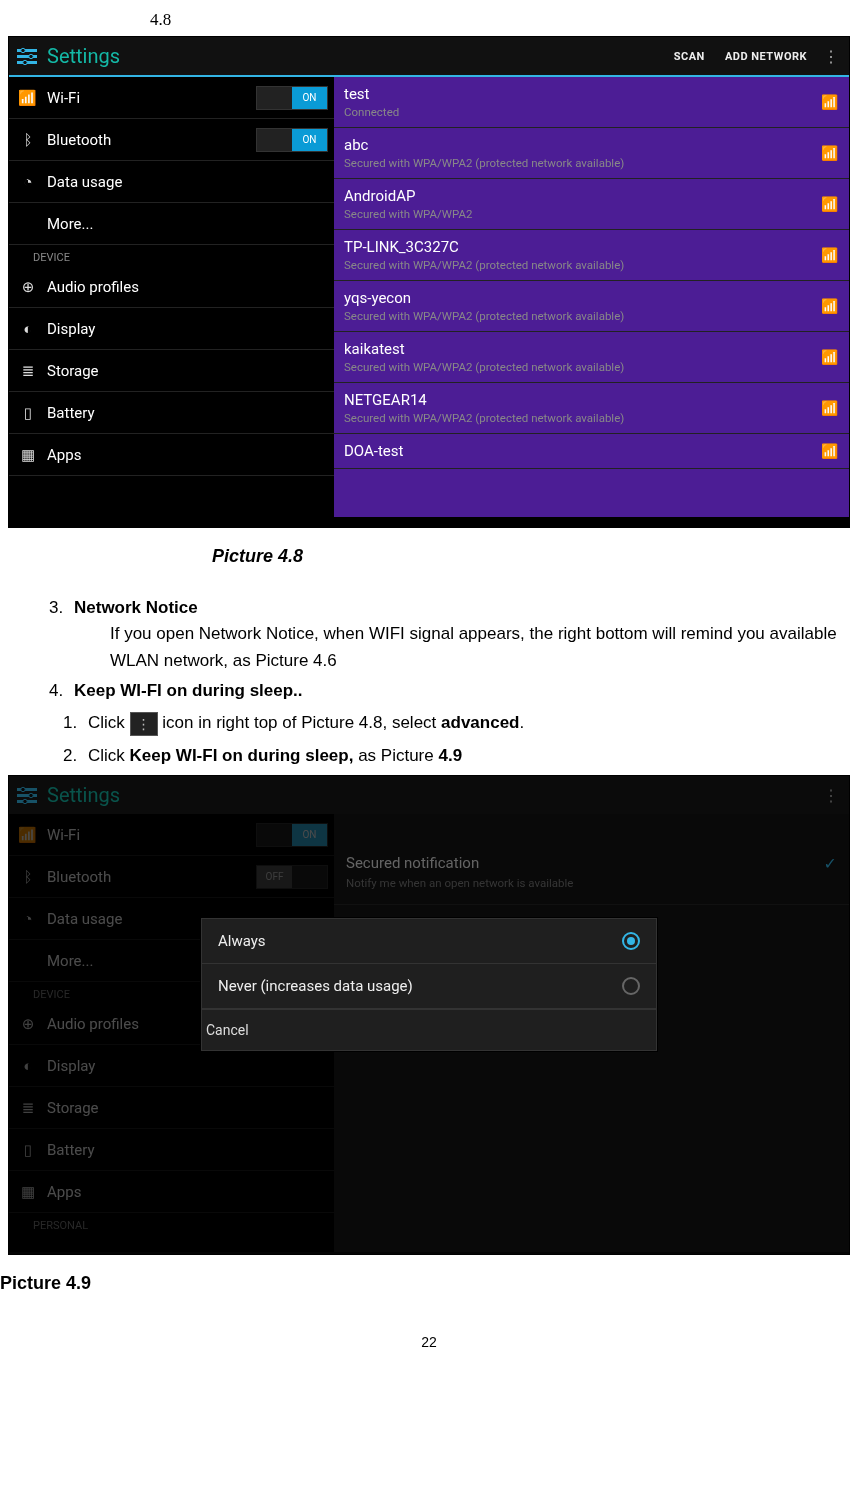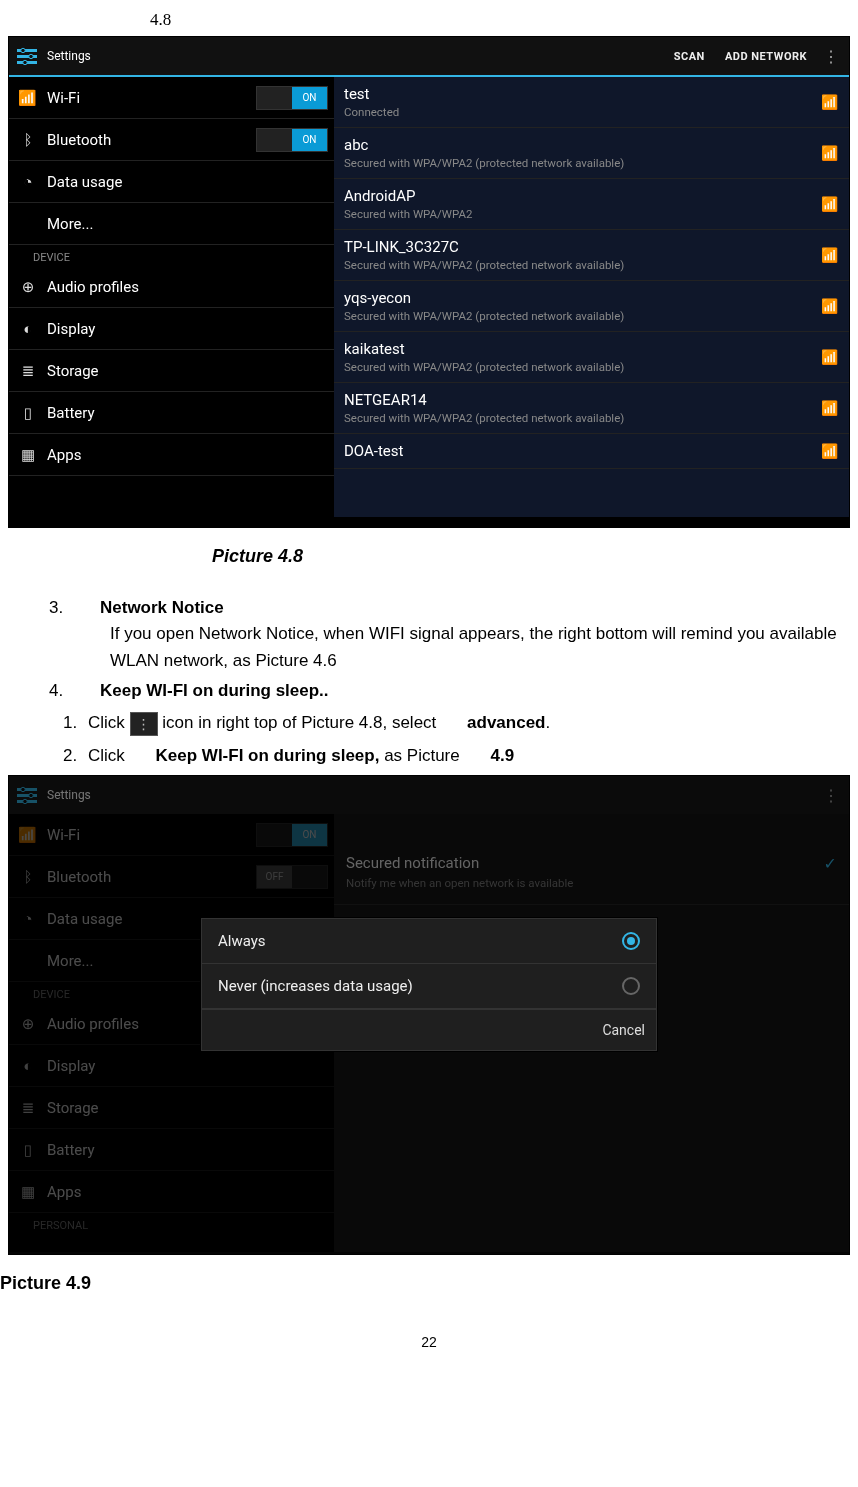--- a/index.html
+++ b/index.html
@@ -23,21 +23,21 @@
   .s-header {
     display: flex; align-items: center;
     background: #111; height: 38px;
     border-bottom: 2px solid #33b5e5;
     color: #fff; font-size: 15px;
   }
   .s-header .sicon {
     width: 24px; height: 24px; margin: 0 8px 0 6px;
     display: inline-flex; align-items: center; justify-content: center;
   }
-  .s-header .title { flex: 1; color: #ffffff; font-size: 12px; }
+  .s-header .title { flex: 1; color: #14b8a6; font-size: 20px; }
   .s-header .act {
     font-size: 11px; font-weight: bold; color: #eee;
     padding: 0 10px; letter-spacing: .5px;
   }
   .s-header .dots { padding: 0 10px 0 6px; color: #aaa; font-size: 16px; }
   .s-body { display: flex; height: 440px; overflow: hidden; }
   .left {
     width: 325px; background: #000; color: #fff;
     font-size: 15px;
   }
@@ -56,39 +56,39 @@
   }
   .toggle .off { flex:1; background:#222; }
   .toggle .on { flex:1; background:#33b5e5; display:flex; align-items:center; justify-content:center; color:#fff; }
   .toggle .on.sel { background:#0a9bd6; }
   .toggle.offstate .off { background:#555;display:flex;align-items:center;justify-content:center;color:#ccc;}
   .toggle.offstate .on { background:#222; }
   .left .sect {
     font-size: 11px; color: #888; padding: 6px 0 2px 8px; margin-left: 16px;
   }
   .right {
-    flex:1; background:#0f172a;
+    flex:1; background:#4c1d95;
   }
   .right .net {
     display:flex; align-items:center;
     border-bottom:1px solid #222;
     padding:8px 10px;
   }
   .right .net .nt { flex:1; }
   .right .net .name { color:#fff; font-size:15px; }
   .right .net .sub { color:#888; font-size:11.5px; margin-top:2px; }
   .right .net .sig { color:#ccc; font-size:14px; }
 
   .caption { text-align:left; font-weight:bold; font-size:18px; margin:18px 0 28px 212px;font-style:italic; }
   .caption2 { text-align:left; font-weight:bold; font-size:18px; margin:18px 16px 30px 0; }
 
   .textblock { padding: 0 0 0 40px; font-size:17px; line-height:1.55; }
   .ol { list-style:decimal; padding-left: 28px; margin:0; }
   .ol > li { padding-left: 6px; margin-bottom: 4px; }
-  .b { font-weight:bold;margin-left:26px; }
+  .b { font-weight:bold; }
   .sub-ol { list-style:decimal; padding-left: 42px; margin:6px 0;}
   .sub-ol > li { padding-left: 6px; margin-bottom: 6px; font-size:17px; }
   .inline-icon {
     display:inline-block; width:26px; height:22px;
     background:#222; color:#bbb; border:1px solid #555;
     vertical-align:middle; text-align:center; font-size:14px; line-height:22px;
   }
 
   
   .s2 { height: 478px; background:#0b0b0b; position:relative; }
@@ -121,21 +121,21 @@
   }
   .dialog .dopt .radio {
     width:14px; height:14px; border:2px solid #666; border-radius:50%;
     display:inline-block; position:relative;
   }
   .dialog .dopt .radio.sel { border-color:#33b5e5; }
   .dialog .dopt .radio.sel::after {
     content:""; position:absolute; inset:3px; background:#33b5e5; border-radius:50%;
   }
   .dialog .dcancel {
-    text-align:right; padding:12px 11px; color:#ddd; font-size:14px;
+    text-align:left; padding:12px 4px; color:#ddd; font-size:14px;
     border-top:1px solid #333;
   }
   .pagenum { text-align:center; font-size:14px; margin-top:40px; }
   svg.sldr { width:24px; height:24px; }
 </style>
 </head>
 <body>
 
 <div class="page">
 

